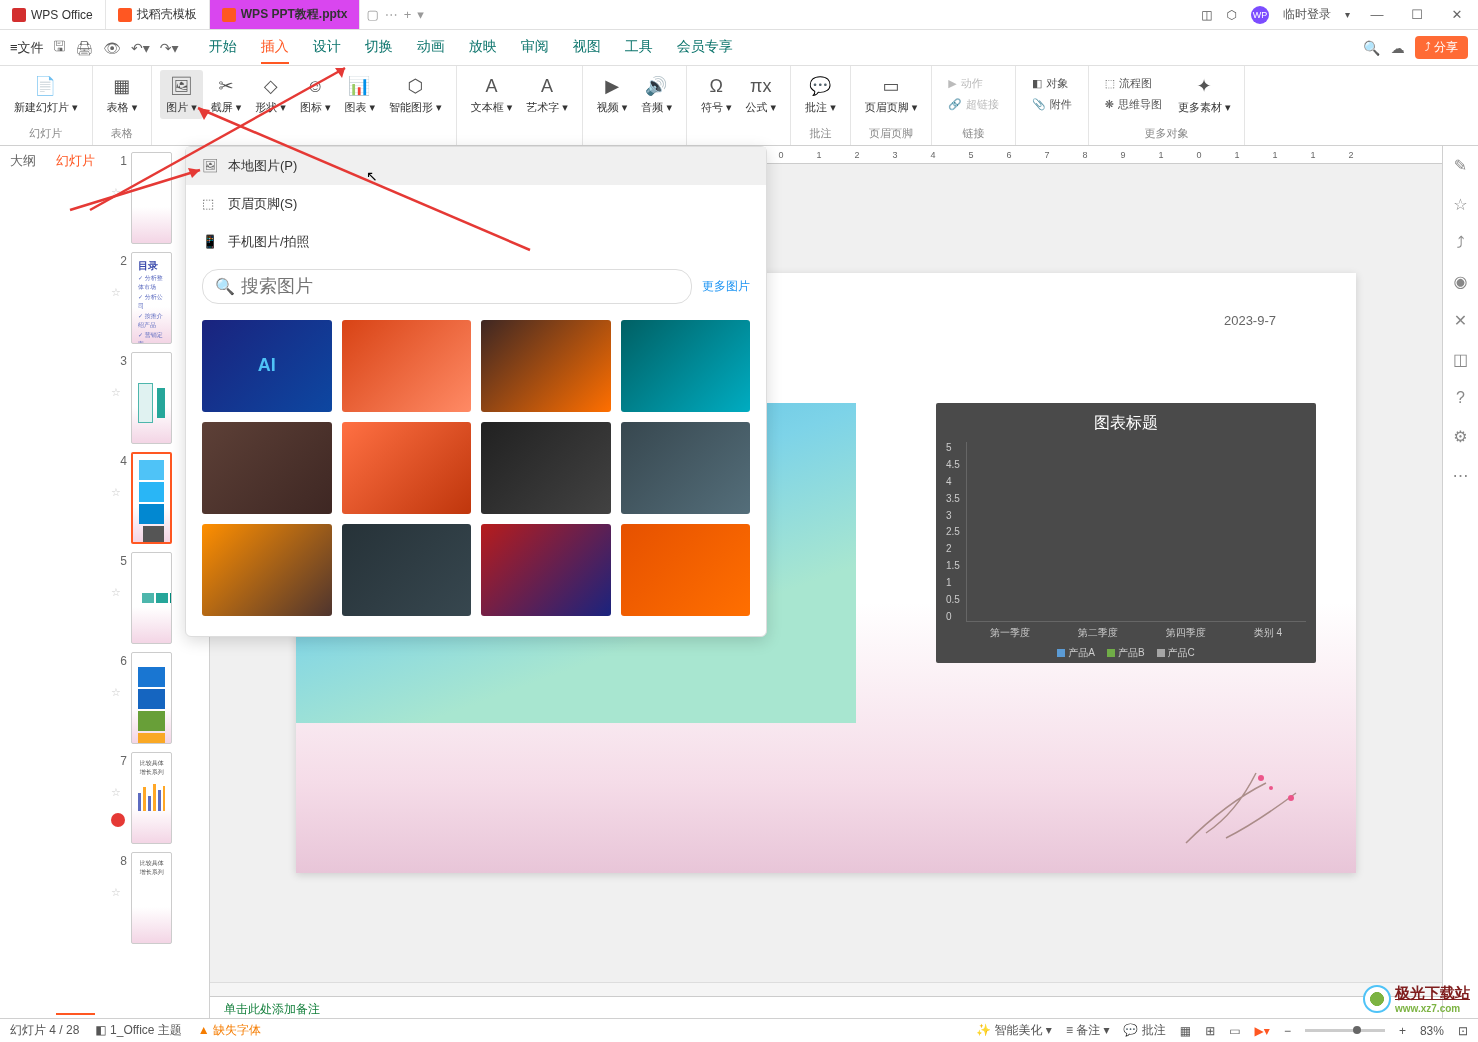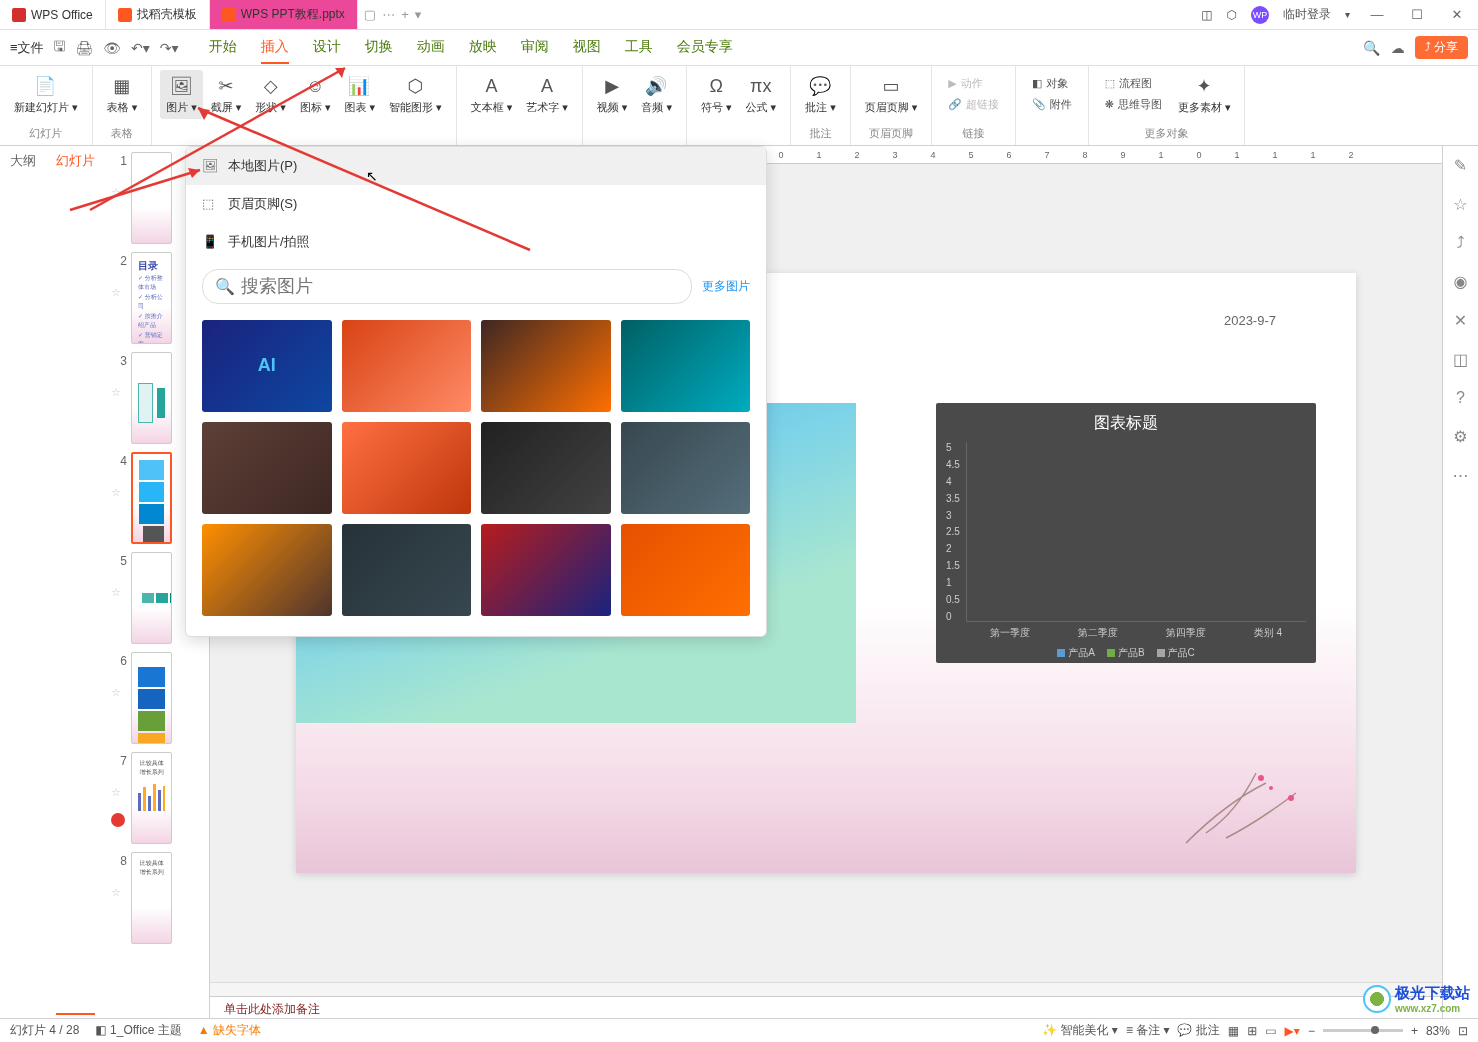--- a/index.html
+++ b/index.html
@@ -2,37 +2,37 @@
 <html><head>
 <meta charset="utf-8">
 <style>
 * { margin: 0; padding: 0; box-sizing: border-box; font-family: "Microsoft YaHei", sans-serif; }
 body { background: #f5f5f5; width: 1478px; height: 1042px; overflow: hidden; position: relative; }
 
 
 .titlebar { height: 30px; background: #fff; display: flex; align-items: center; border-bottom: 1px solid #e0e0e0; position: relative; }
 .tab-group { display: flex; align-items: center; height: 100%; }
 .app-tab { display: flex; align-items: center; padding: 0 12px; height: 100%; font-size: 12px; color: #333; border-right: 1px solid #e5e5e5; cursor: pointer; }
-.app-tab.active { background: #ec4899; }
+.app-tab.active { background: #d946ef; font-weight: bold; }
 .app-tab .icon { width: 14px; height: 14px; margin-right: 5px; }
 .wps-icon { background: #d32f2f; border-radius: 2px; }
 .docer-icon { background: #ff5722; border-radius: 2px; }
 .ppt-icon { background: #ff5722; border-radius: 2px; }
 .tab-controls { display: flex; align-items: center; margin-left: 6px; gap: 6px; color: #999; font-size: 13px; }
 .titlebar-right { position: absolute; right: 8px; display: flex; align-items: center; gap: 14px; font-size: 12px; color: #555; }
 .user-avatar { width: 18px; height: 18px; border-radius: 50%; background: #7c4dff; color: #fff; font-size: 9px; display: flex; align-items: center; justify-content: center; }
 .win-btn { width: 26px; text-align: center; color: #666; cursor: pointer; font-size: 13px; }
 
 
 .menubar { height: 36px; background: #fff; display: flex; align-items: center; padding: 0 10px; border-bottom: 1px solid #e0e0e0; }
 .menu-left { display: flex; align-items: center; gap: 10px; }
 .file-btn { display: flex; align-items: center; font-size: 13px; color: #333; cursor: pointer; }
 .qat-icon { color: #666; font-size: 14px; cursor: pointer; }
 .menu-tabs { display: flex; margin-left: 30px; gap: 24px; }
-.menu-tab { font-size: 14px; color: #4d7c0f; cursor: pointer; padding: 6px 0; }
+.menu-tab { font-size: 14px; color: #0f766e; cursor: pointer; padding: 6px 0; }
 .menu-tab.active { color: #ff5722; border-bottom: 2px solid #ff5722; }
 .menu-right { margin-left: auto; display: flex; align-items: center; gap: 10px; }
 .share-btn { background: #ff6b35; color: #fff; padding: 3px 10px; border-radius: 4px; font-size: 12px; cursor: pointer; }
 
 
 .ribbon { height: 80px; background: #fff; display: flex; border-bottom: 1px solid #d0d0d0; }
 .ribbon-group { display: flex; flex-direction: column; align-items: center; padding: 4px 8px; border-right: 1px solid #e5e5e5; }
 .ribbon-items { display: flex; gap: 2px; flex: 1; align-items: flex-start; }
 .ribbon-btn { display: flex; flex-direction: column; align-items: center; padding: 4px 6px; cursor: pointer; border-radius: 3px; min-width: 40px; }
 .ribbon-btn.active { background: #e8e8e8; }
@@ -70,56 +70,56 @@
 .chart-yaxis { display: flex; flex-direction: column; justify-content: space-between; font-size: 10px; color: #ccc; padding-right: 6px; }
 .chart-plot { flex: 1; display: flex; align-items: flex-end; justify-content: space-around; border-left: 1px solid #666; border-bottom: 1px solid #666; }
 .chart-group { display: flex; gap: 2px; align-items: flex-end; }
 .chart-bar { width: 16px; }
 .chart-xaxis { display: flex; justify-content: space-around; font-size: 10px; color: #ccc; margin-top: 4px; padding-left: 20px; }
 .chart-legend { display: flex; justify-content: center; gap: 12px; font-size: 10px; color: #ccc; margin-top: 6px; }
 .legend-item { display: flex; align-items: center; gap: 3px; }
 .legend-sw { width: 8px; height: 8px; }
 .slide-img-placeholder { position: absolute; left: 0; top: 130px; width: 560px; height: 320px; background: linear-gradient(160deg, #4db6e0 0%, #7dd3e8 40%, #a8e6d0 70%); }
 .branches { position: absolute; right: 10px; bottom: 10px; width: 180px; height: 120px; opacity: 0.7; }
-.notes-bar { height: 26px; background: #fff; border-top: 1px solid #ccc; padding: 4px 14px; font-size: 12px; color: #7f1d1d; }
+.notes-bar { height: 26px; background: #fff; border-top: 1px solid #ccc; padding: 4px 14px; font-size: 12px; color: #15803d; }
 .scrollbar-h { height: 14px; background: #f5f5f5; border-top: 1px solid #ddd; }
 
 
 .right-sidebar { width: 36px; background: #fff; border-left: 1px solid #d0d0d0; display: flex; flex-direction: column; align-items: center; padding-top: 10px; gap: 20px; }
 .rs-icon { color: #888; font-size: 16px; cursor: pointer; }
 
 
 .dropdown-panel { position: absolute; left: 185px; top: 146px; width: 582px; background: #fff; border: 1px solid #ddd; border-radius: 6px; box-shadow: 0 4px 16px rgba(0,0,0,0.15); z-index: 100; padding-bottom: 12px; }
 .dd-option { display: flex; align-items: center; padding: 10px 16px; font-size: 13px; color: #333; cursor: pointer; gap: 10px; }
 .dd-option.highlighted { background: #f0f0f0; }
 .dd-option .oicon { width: 16px; height: 16px; color: #666; }
 .dd-search-row { display: flex; align-items: center; padding: 8px 16px; gap: 10px; }
 .dd-search { flex: 1; display: flex; align-items: center; border: 1px solid #ddd; border-radius: 16px; padding: 6px 12px; gap: 6px; }
 .dd-search input { border: none; outline: none; flex: 1; font-size: 18px; }
 .dd-more { color: #2196f3; font-size: 12px; cursor: pointer; }
 .dd-images { display: grid; grid-template-columns: repeat(4, 1fr); gap: 10px; padding: 8px 16px; }
 .dd-img { width: 100%; height: 92px; border-radius: 3px; cursor: pointer; }
 
 
 .statusbar { position: absolute; bottom: 0; left: 0; right: 0; height: 24px; background: #fff; border-top: 1px solid #d0d0d0; display: flex; align-items: center; padding: 0 10px; font-size: 12px; color: #555; gap: 16px; }
-.statusbar .right { margin-left: auto; display: flex; align-items: center; gap: 8px; }
+.statusbar .right { margin-left: auto; display: flex; align-items: center; gap: 14px; }
 .zoom-slider { width: 80px; height: 3px; background: #ccc; position: relative; }
 .zoom-thumb { width: 8px; height: 8px; background: #666; border-radius: 50%; position: absolute; top: -3px; left: 60%; }
 
 
 .arrow { position: absolute; z-index: 200; pointer-events: none; }
 .arrow-line { stroke: #e53935; stroke-width: 2.5; fill: none; }
 .arrow-head { fill: #e53935; }
 .cursor-arrow { position: absolute; left: 366px; top: 168px; z-index: 201; font-size: 14px; color: #000; pointer-events: none; }
 
 
 .watermark { position: absolute; right: 8px; bottom: 28px; display: flex; align-items: center; gap: 4px; z-index: 50; }
 .wm-logo { width: 28px; height: 28px; border-radius: 50%; background: radial-gradient(circle, #7cb342 40%, #fff 42%); border: 2px solid #4fc3f7; }
 .wm-text { font-size: 15px; font-weight: bold; }
-.wm-text .t1 { color: #1d4ed8; }
+.wm-text .t1 { color: #7f1d1d; text-decoration: underline; }
 .wm-text .t2 { color: #7cb342; font-size: 10px; display: block; }
 
 
 .th-content { position: absolute; inset: 6px; font-size: 7px; color: #555; }
 .th-title { font-size: 10px; font-weight: bold; color: #3949ab; }
 .th-check { color: #5c6bc0; font-size: 6px; margin: 1px 0; }
 .th-imgs { display: flex; gap: 2px; flex-wrap: wrap; }
 .th-mini { width: 30px; height: 20px; background: #4db6ac; }
 .th-chart-mini { display:flex; gap:2px; align-items:flex-end; height:30px; }
 .th-bar { width:4px; background:#5c6bc0; }

